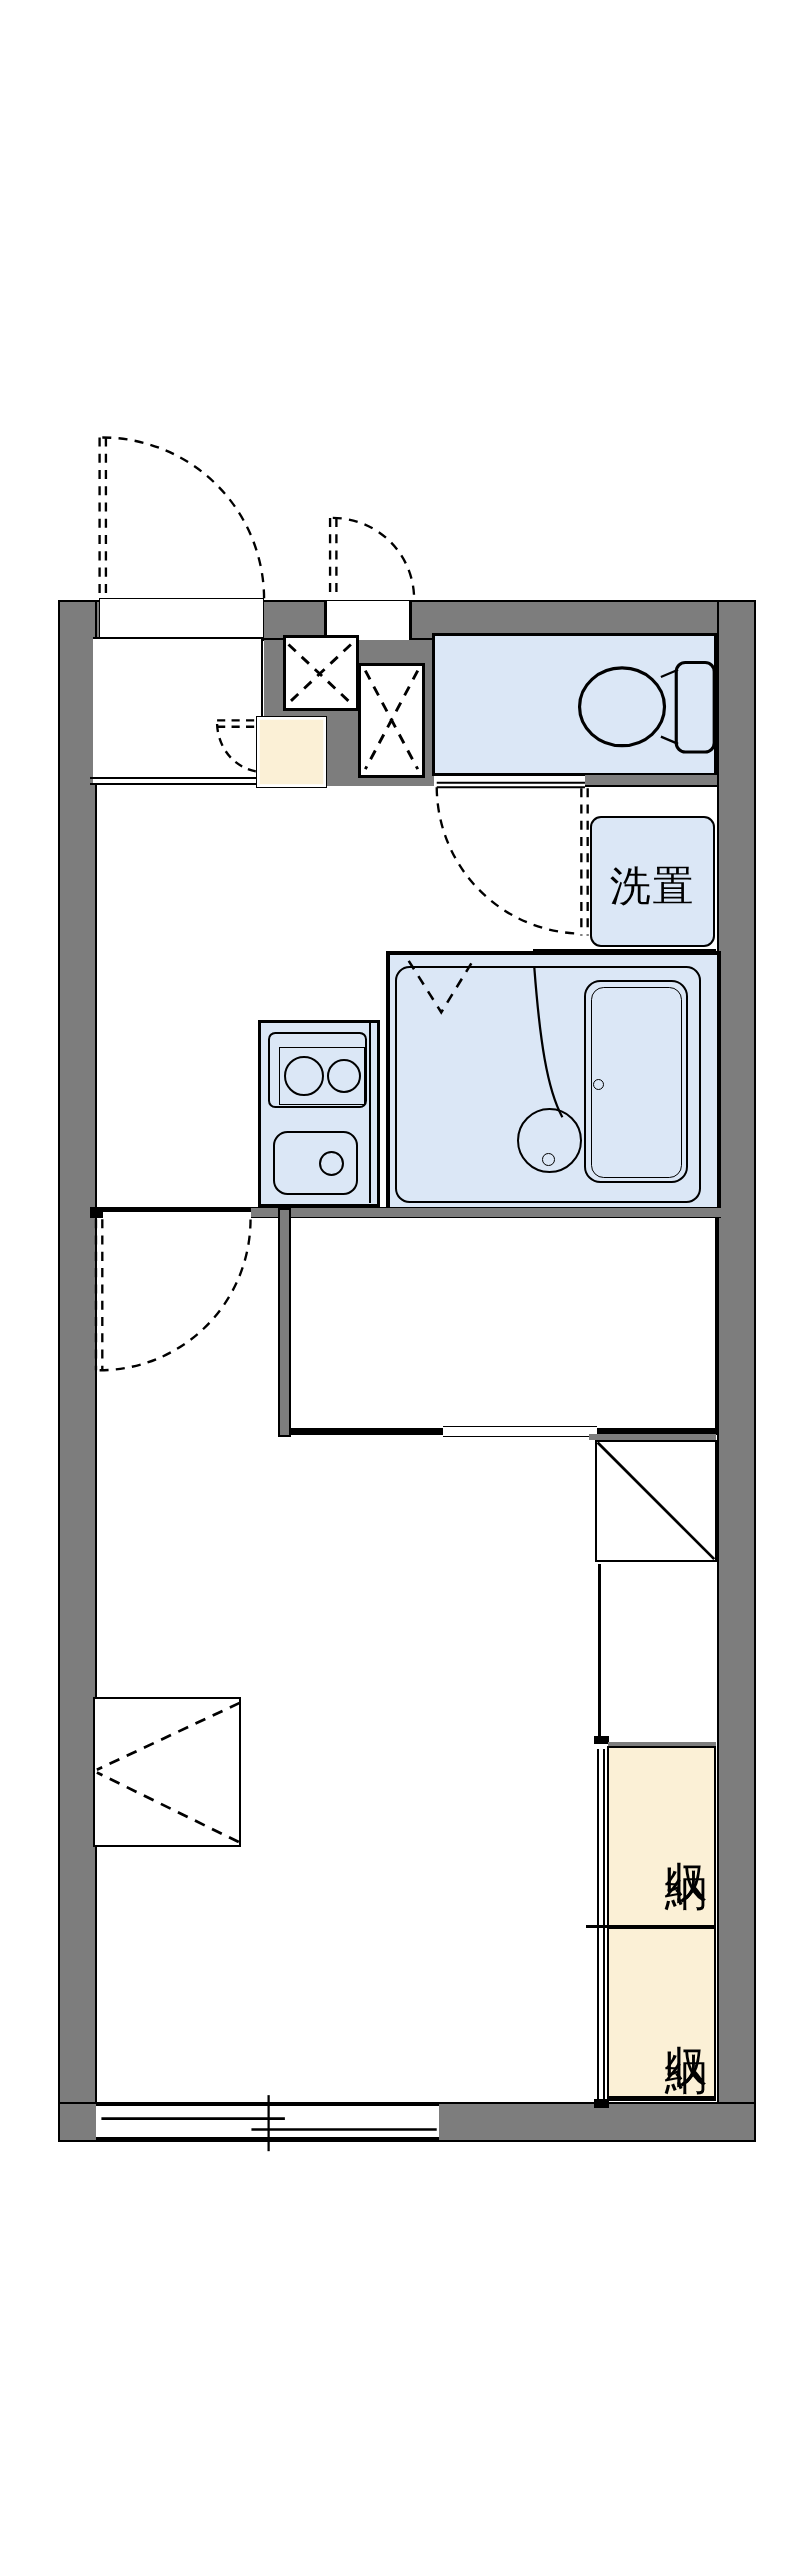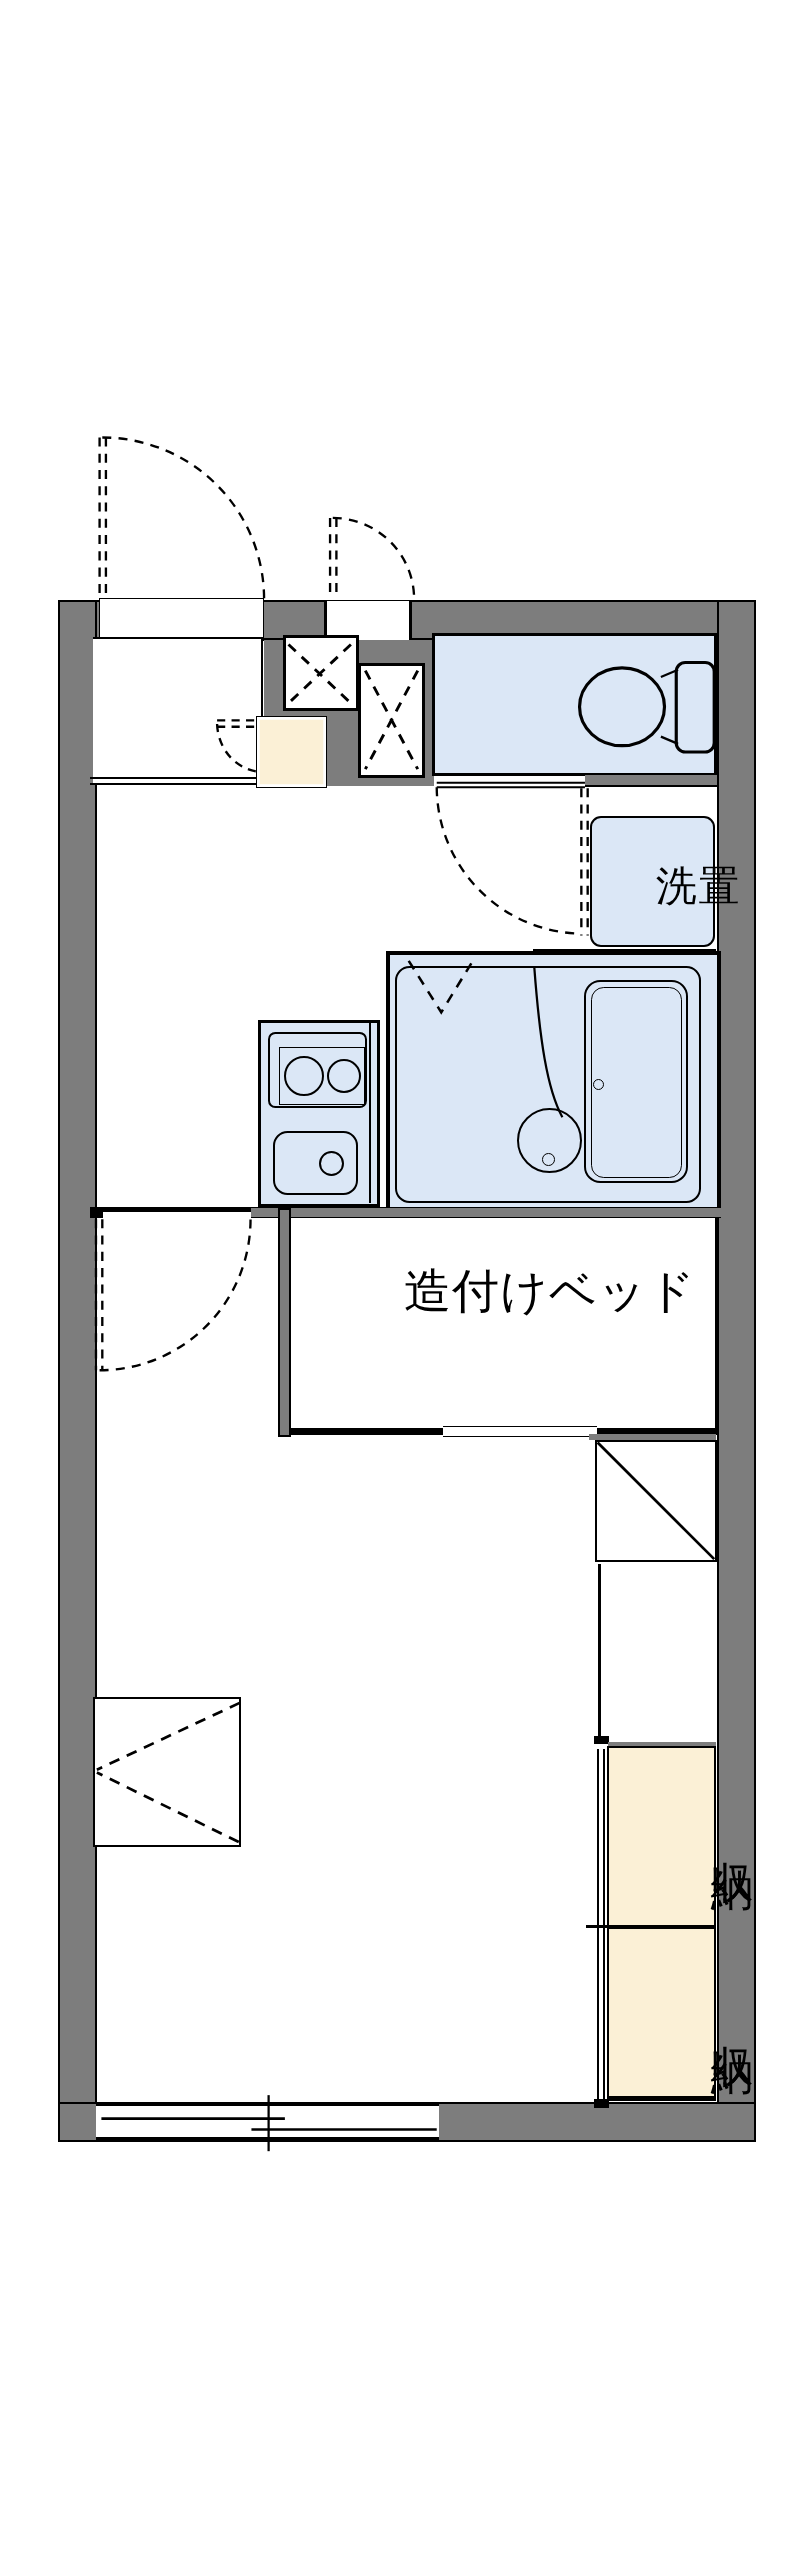--- a/index.html
+++ b/index.html
@@ -6,21 +6,21 @@
   .plan{position:relative;width:812px;height:2576px;background:#fff;overflow:hidden;
         font-family:"Liberation Sans","DejaVu Sans",sans-serif;color:#000;}
   .abs{position:absolute;box-sizing:border-box;}
   .wall{background:#7d7d7d;border:2.7px solid #000;}
   .grayfill{background:#7d7d7d;}
   .blk{background:#000;}
   .water{background:#dbe7f6;}
   .cream{background:#fbf0d6;}
   .whitebox{background:#fff;border:3.6px solid #000;}
   svg.overlay{position:absolute;left:0;top:0;z-index:30;}
-  .label{position:absolute;z-index:40;color:#000;text-align:center;padding-left:46px;}
+  .label{position:absolute;z-index:40;color:#000;text-align:center;}
   .v-label{writing-mode:vertical-rl;text-orientation:upright;}
 </style>
 </head>
 <body>
 
 <div class="plan">
 
   <div class="abs wall" style="left:58px;top:600px;width:698px;height:40px;"></div>
   <div class="abs wall" style="left:58px;top:600px;width:39px;height:1542px;"></div>
   <div class="abs wall" style="left:717px;top:600px;width:39px;height:1542px;"></div>
@@ -137,21 +137,20 @@
 
       <g stroke-width="3">
         <path d="M112,2344 H315"></path>
         <path d="M278,2356 H483"></path>
         <path d="M297,2318 V2380" stroke-width="2.5"></path>
       </g>
     </g>
   </svg>
 
   <div class="label" style="left:291px;top:1264px;width:426px;font-size:47px;line-height:53px;font-weight:500;letter-spacing:0.9px;">
-    <div>造付けベッド</div>
   </div>
 
 
   <div class="label" style="left:590px;top:859px;width:125px;font-size:41px;font-weight:500;letter-spacing:1.8px;">洗置</div>
 
   <div class="label v-label" style="left:607px;top:1777px;width:109px;height:118px;font-size:43px;letter-spacing:9px;font-weight:500;">収納</div>
   <div class="label v-label" style="left:607px;top:1961px;width:109px;height:118px;font-size:43px;letter-spacing:9px;font-weight:500;">収納</div>
 
 </div>
 

